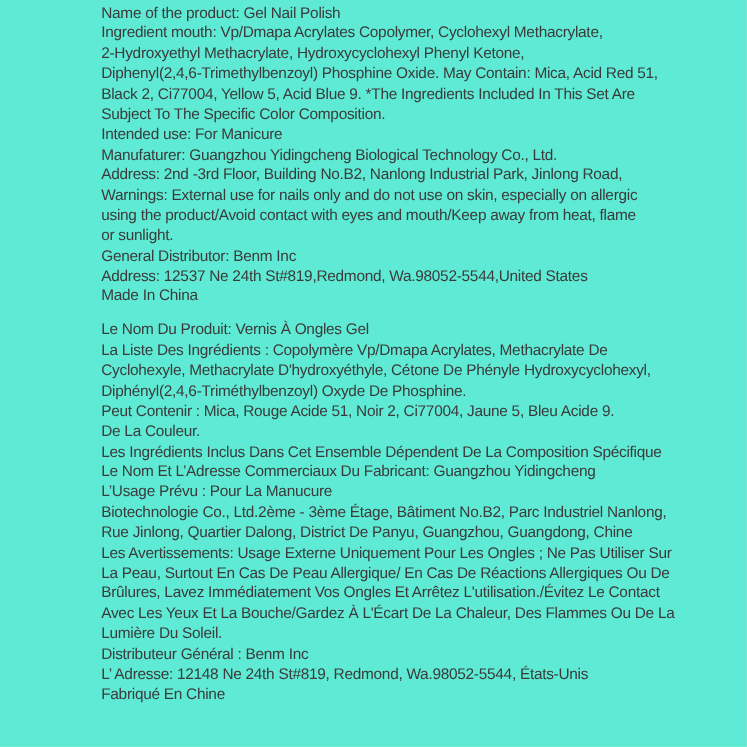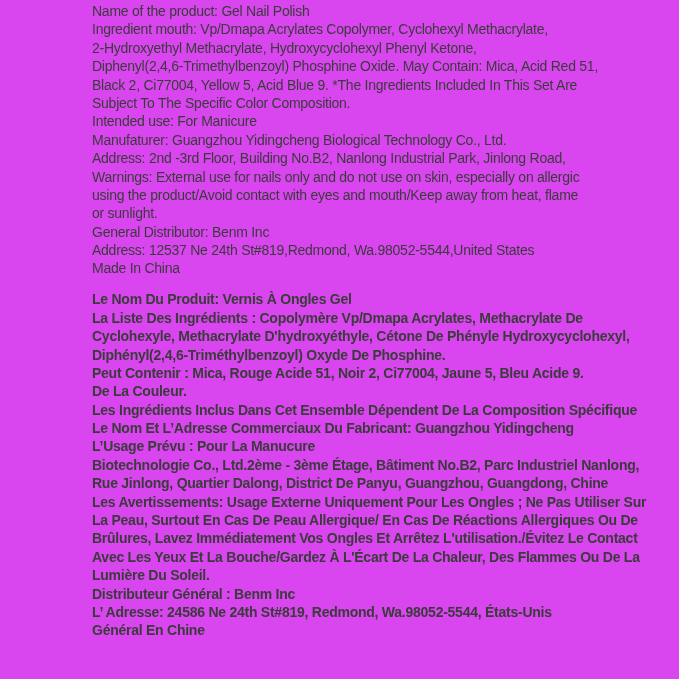--- a/index.html
+++ b/index.html
@@ -4,41 +4,40 @@
 <style>
   html, body {
     margin: 0;
     padding: 0;
     background: #ffffff;
   }
   .canvas {
     position: relative;
     width: 679px;
     height: 679px;
-    background: #d946ef;
+    background: #5eead4;
     overflow: hidden;
     font-family: "Liberation Sans", "DejaVu Sans", sans-serif;
   }
   .label-doc {
     position: absolute;
     left: 92px;
     top: 2px;
     width: 530px;
     color: #3b3b3b;
     font-size: 14px;
     letter-spacing: -0.25px;
   }
   .section .text-line {
     line-height: 18.4px;
     height: 18.4px;
     white-space: nowrap;
   }
   .section.french {
     margin-top: 12.5px;
-    font-weight: bold;
   }
 </style>
 </head>
 <body>
 
 <div class="canvas">
   <div class="label-doc">
     <div class="section english">
         <div class="text-line">Name of the product: Gel Nail Polish</div>
         <div class="text-line">Ingredient mouth: Vp/Dmapa Acrylates Copolymer, Cyclohexyl Methacrylate,</div>
@@ -67,17 +66,17 @@
         <div class="text-line">Le Nom Et L’Adresse Commerciaux Du Fabricant: Guangzhou Yidingcheng</div>
         <div class="text-line">L’Usage Prévu : Pour La Manucure</div>
         <div class="text-line">Biotechnologie Co., Ltd.2ème - 3ème Étage, Bâtiment No.B2, Parc Industriel Nanlong,</div>
         <div class="text-line">Rue Jinlong, Quartier Dalong, District De Panyu, Guangzhou, Guangdong, Chine</div>
         <div class="text-line">Les Avertissements: Usage Externe Uniquement Pour Les Ongles ; Ne Pas Utiliser Sur</div>
         <div class="text-line">La Peau, Surtout En Cas De Peau Allergique/ En Cas De Réactions Allergiques Ou De</div>
         <div class="text-line">Brûlures, Lavez Immédiatement Vos Ongles Et Arrêtez L'utilisation./Évitez Le Contact</div>
         <div class="text-line">Avec Les Yeux Et La Bouche/Gardez À L'Écart De La Chaleur, Des Flammes Ou De La</div>
         <div class="text-line">Lumière Du Soleil.</div>
         <div class="text-line">Distributeur Général : Benm Inc</div>
-        <div class="text-line">L’ Adresse: 24586 Ne 24th St#819, Redmond, Wa.98052-5544, États-Unis</div>
-        <div class="text-line">Général En Chine</div>
+        <div class="text-line">L’ Adresse: 12148 Ne 24th St#819, Redmond, Wa.98052-5544, États-Unis</div>
+        <div class="text-line">Fabriqué En Chine</div>
       </div>
   </div>
 </div>
 
 </body></html>

